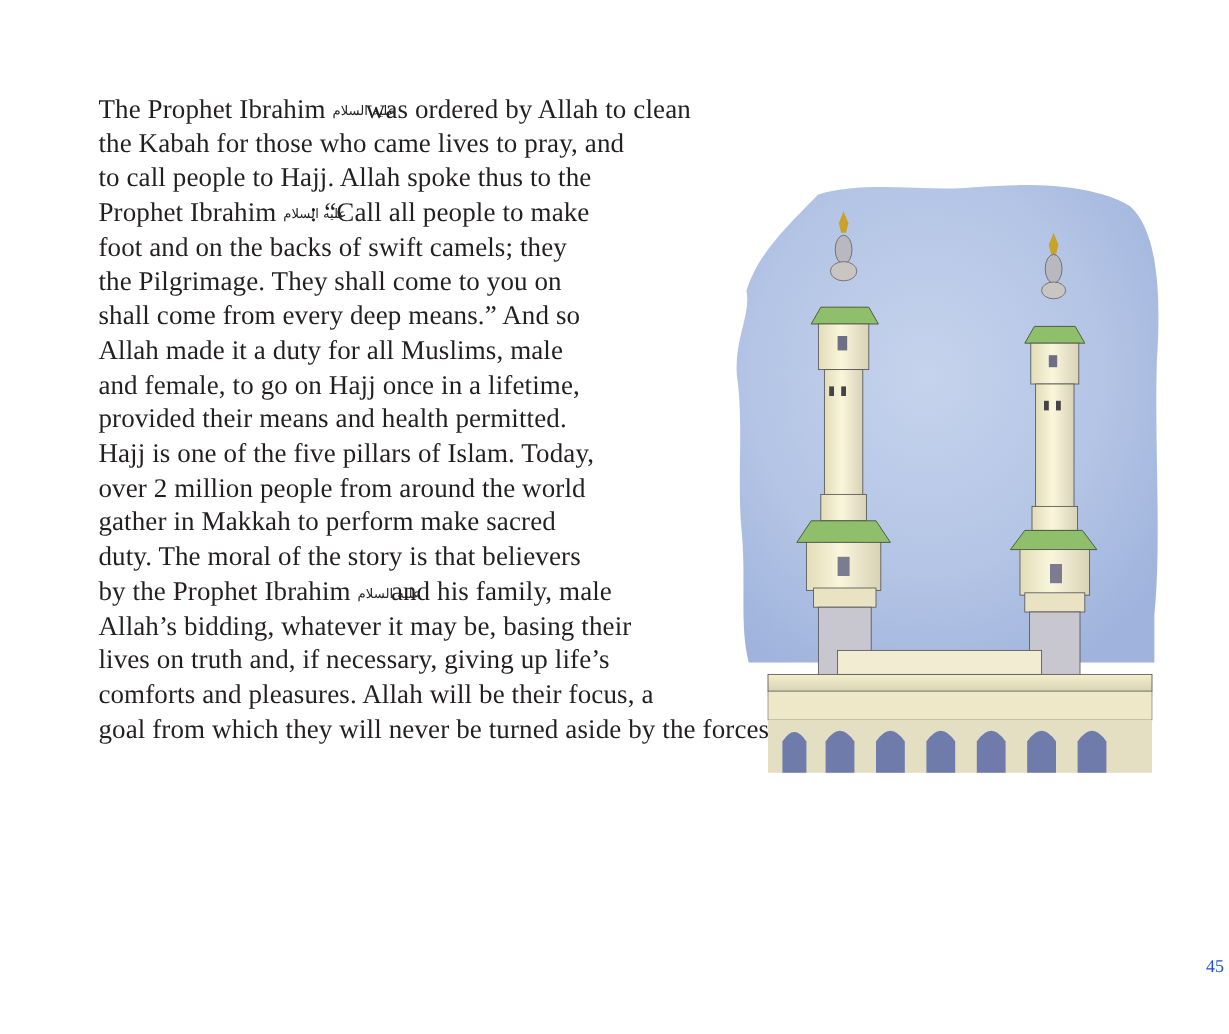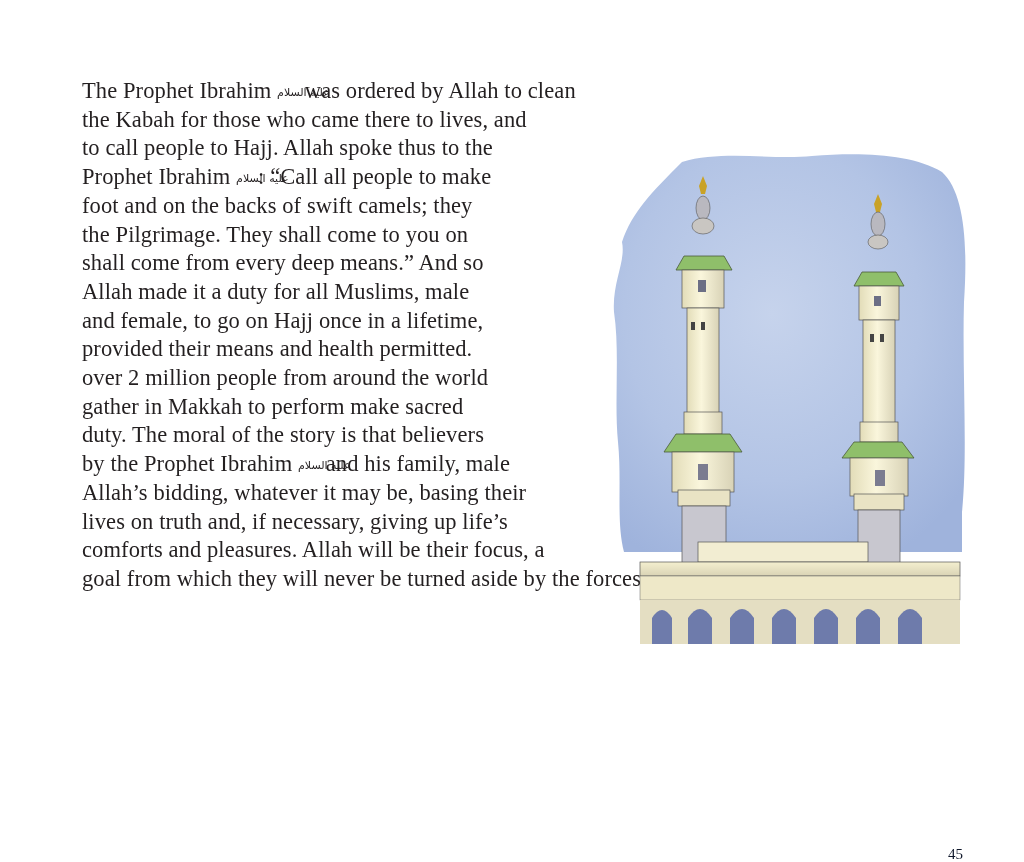--- a/index.html
+++ b/index.html
@@ -12,40 +12,41 @@
   .line {
     font-family: "Liberation Serif", serif;
     font-size: 22.5px; line-height: 28.7px; white-space: nowrap; letter-spacing: 0.1px;
   }
   .pbuh {
     display: inline-block; font-size: 11px; line-height: 10px; vertical-align: 2px;
     color: #231f20; width: 22px; text-align: center; font-family: "DejaVu Sans", sans-serif;
   }
   .illustration { position: absolute; left: 612px; top: 152px; width: 358px; height: 496px; }
   .page-number {
-    position: absolute; left: 948px; top: 798px; font-size: 15px;
-    font-family: "Liberation Serif", serif; color: #0f172a; margin-top: 48px;
+    position: absolute; left: 1005px; top: 798px; font-size: 15px;
+    font-family: "Liberation Serif", serif; color: #1d4ed8;
   }
 </style>
 </head>
 <body>
 
 <div class="page">
 
   <div class="body-text" id="body-text">
       <div class="line"><span>The Prophet Ibrahim </span><span class="pbuh">عليه السلام</span><span> was ordered by Allah to clean</span></div>
-      <div class="line"><span>the Kabah for those who came there to lives, and</span></div>
+      <div class="line"><span>the Kabah for those who came lives to pray, and</span></div>
       <div class="line"><span>to call people to Hajj. Allah spoke thus to the</span></div>
       <div class="line"><span>Prophet Ibrahim </span><span class="pbuh">عليه السلام</span><span>: “Call all people to make</span></div>
       <div class="line"><span>foot and on the backs of swift camels; they</span></div>
       <div class="line"><span>the Pilgrimage. They shall come to you on</span></div>
       <div class="line"><span>shall come from every deep means.” And so</span></div>
       <div class="line"><span>Allah made it a duty for all Muslims, male</span></div>
       <div class="line"><span>and female, to go on Hajj once in a lifetime,</span></div>
       <div class="line"><span>provided their means and health permitted.</span></div>
+      <div class="line"><span>Hajj is one of the five pillars of Islam. Today,</span></div>
       <div class="line"><span>over 2 million people from around the world</span></div>
       <div class="line"><span>gather in Makkah to perform make sacred</span></div>
       <div class="line"><span>duty. The moral of the story is that believers</span></div>
       <div class="line"><span>by the Prophet Ibrahim </span><span class="pbuh">عليه السلام</span><span> and his family, male</span></div>
       <div class="line"><span>Allah’s bidding, whatever it may be, basing their</span></div>
       <div class="line"><span>lives on truth and, if necessary, giving up life’s</span></div>
       <div class="line"><span>comforts and pleasures. Allah will be their focus, a</span></div>
       <div class="line"><span>goal from which they will never be turned aside by the forces of evil.</span></div>
     </div>
 

